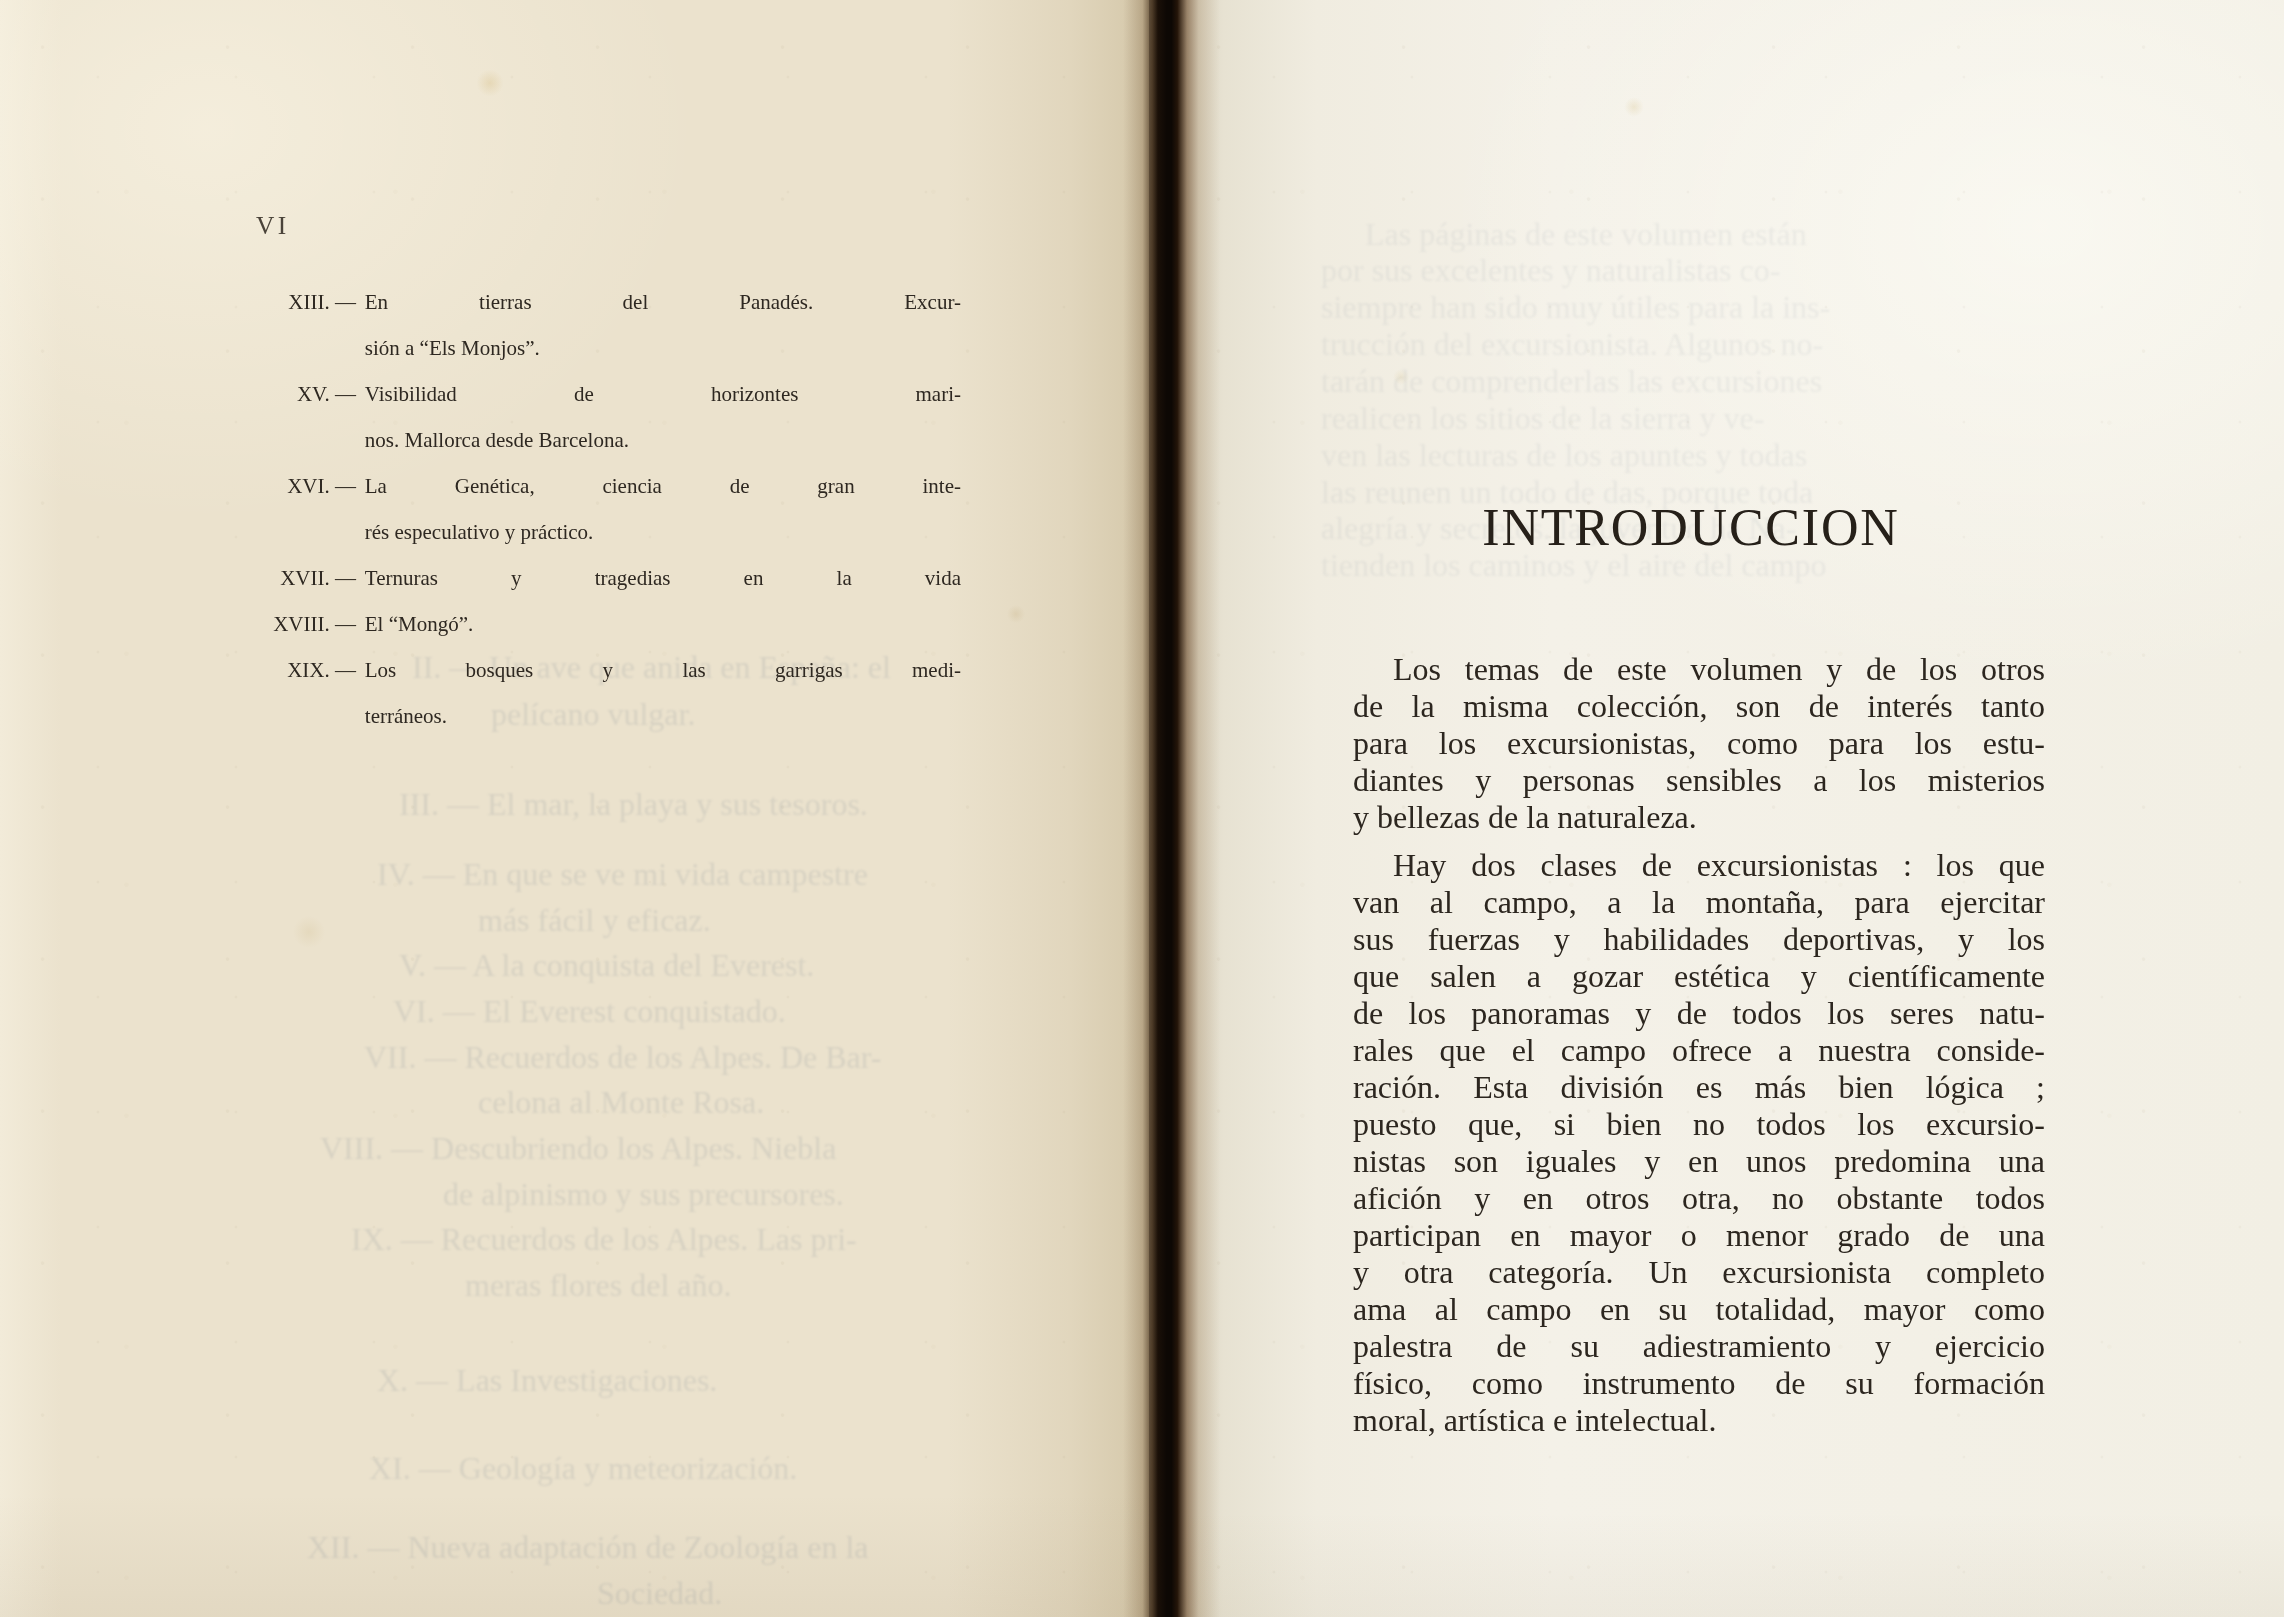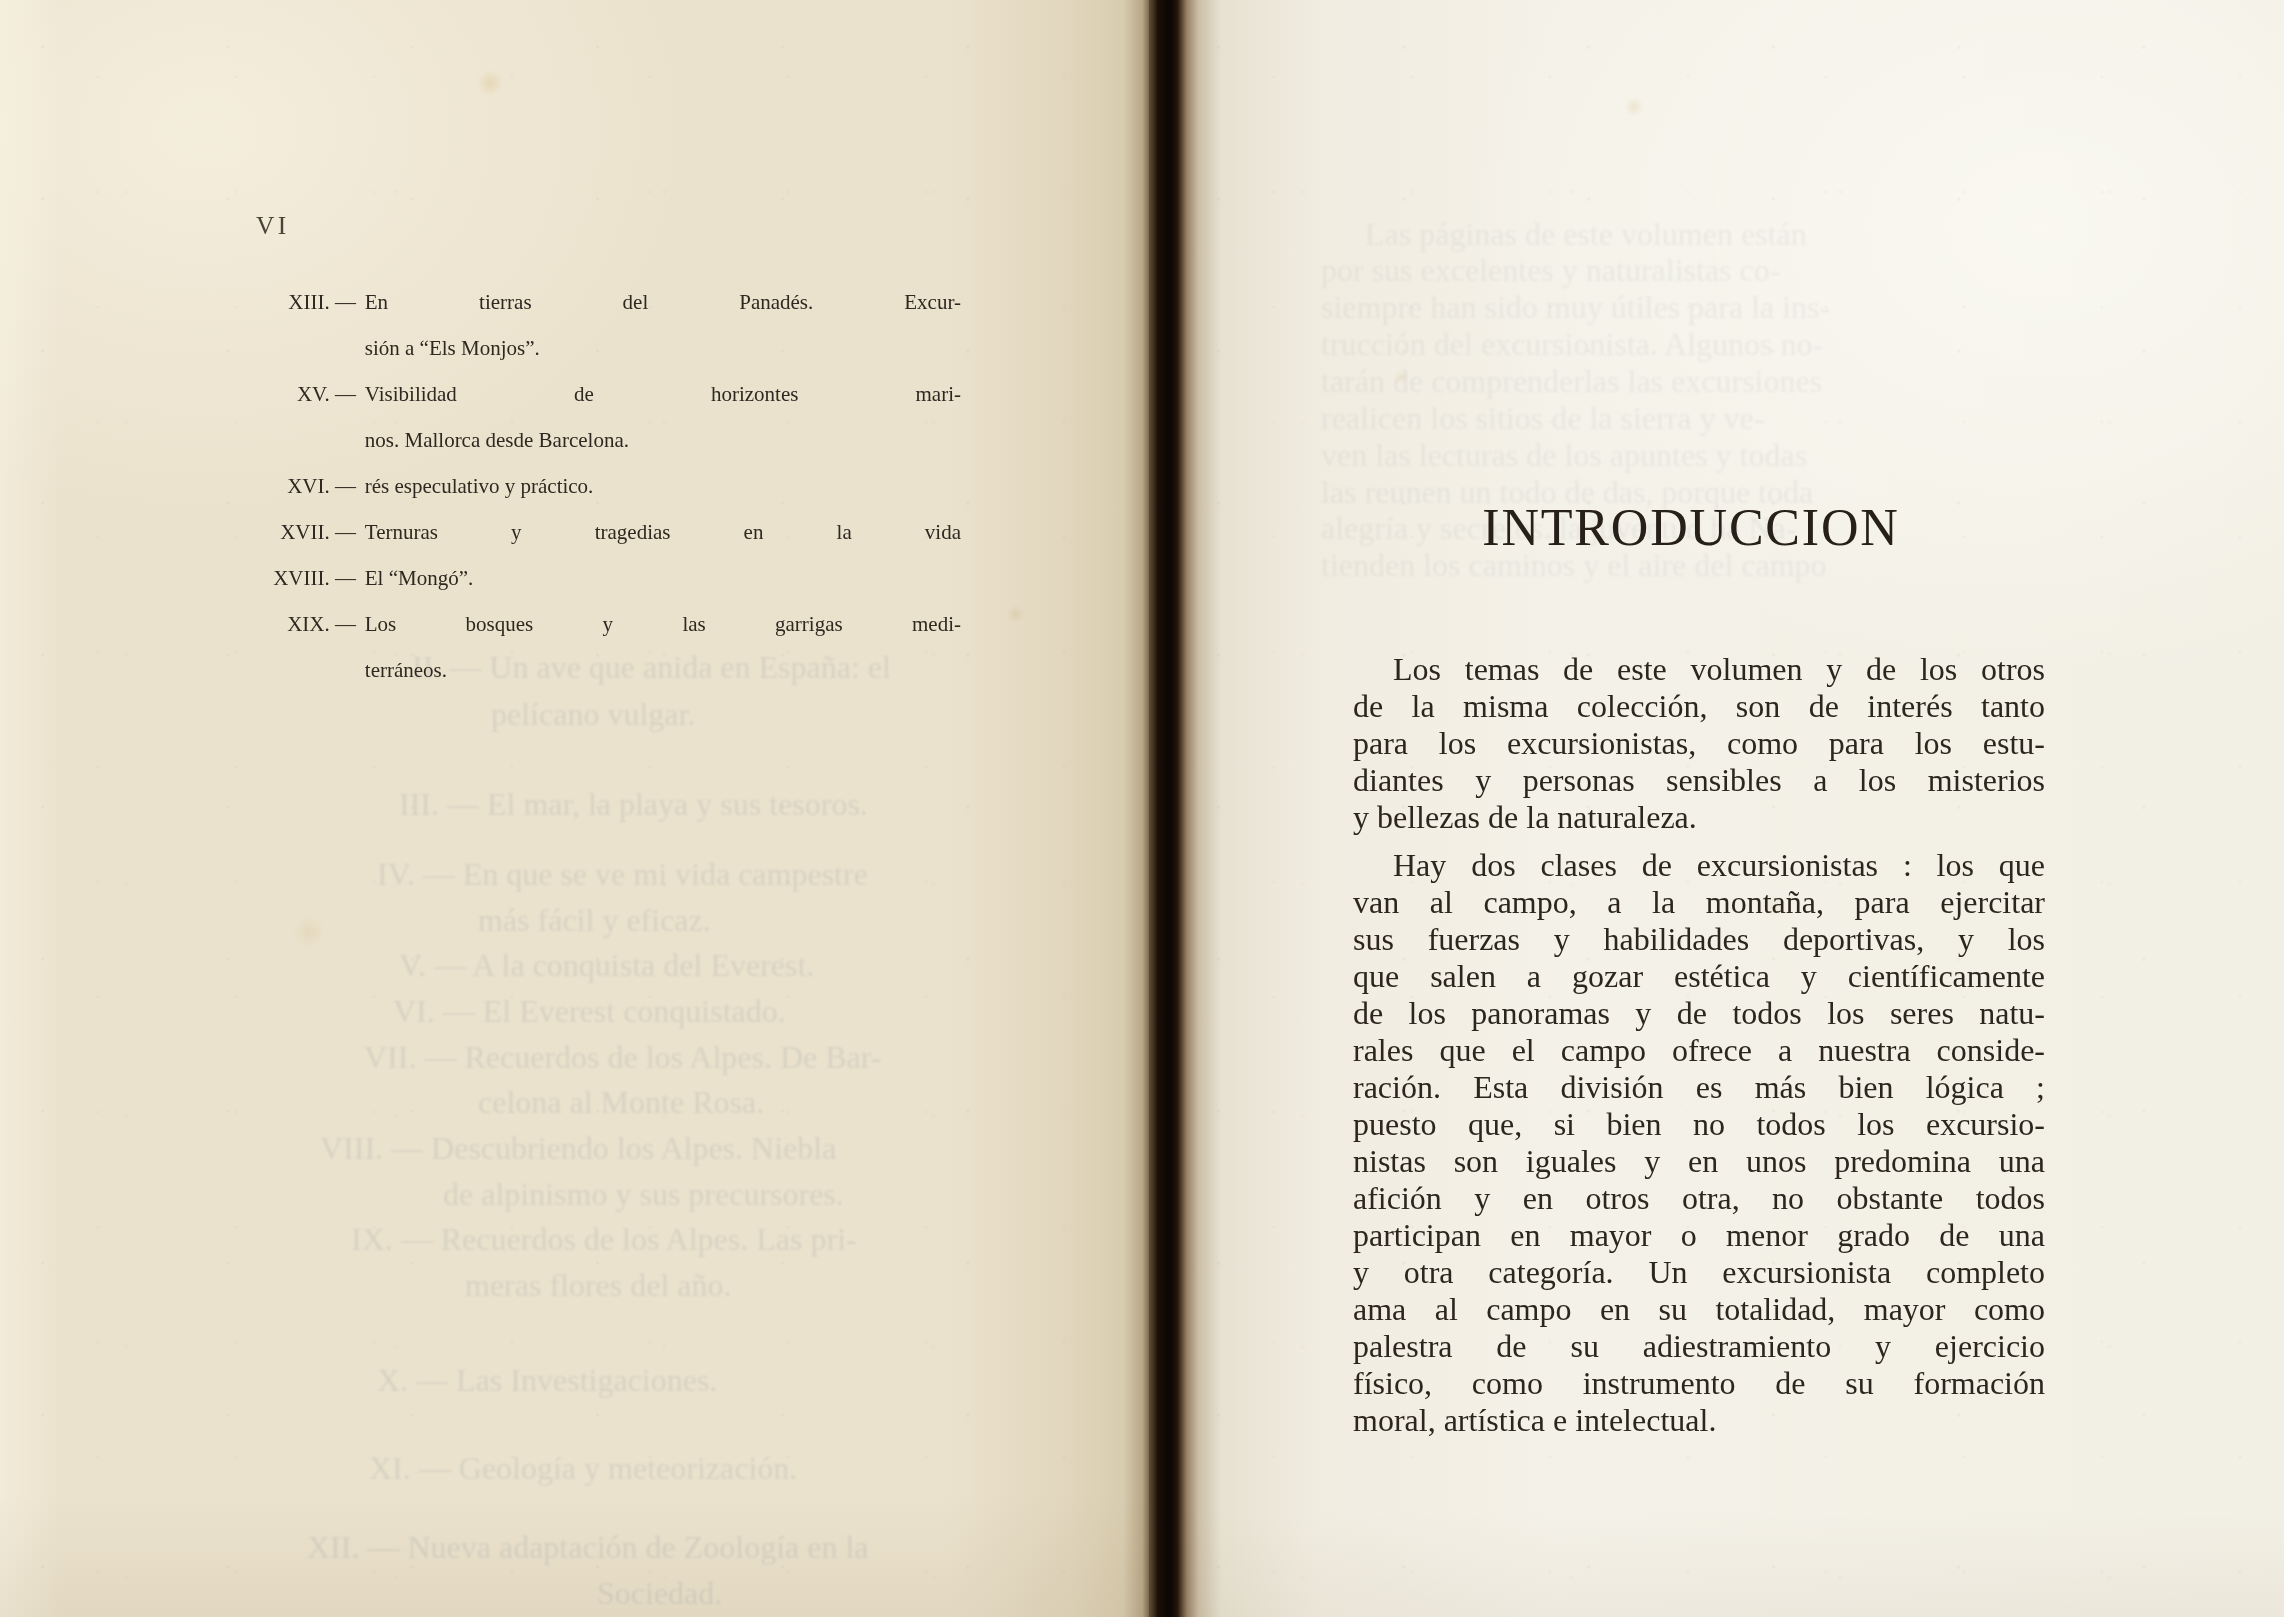--- a/index.html
+++ b/index.html
@@ -105,20 +105,21 @@
         <div class="toc-item">
           <div class="toc-num">XV. —</div>
           <div class="toc-text">
             <div class="tline just">Visibilidad de horizontes mari-</div>
             <div class="tline">nos. Mallorca desde Barcelona.</div>
           </div>
         </div>
         <div class="toc-item">
           <div class="toc-num">XVI. —</div>
           <div class="toc-text">
+            <div class="tline just">La Genética, ciencia de gran inte-</div>
             <div class="tline">rés especulativo y práctico.</div>
           </div>
         </div>
         <div class="toc-item">
           <div class="toc-num">XVII. —</div>
           <div class="toc-text">
             <div class="tline just">Ternuras y tragedias en la vida</div>
           </div>
         </div>
         <div class="toc-item">

